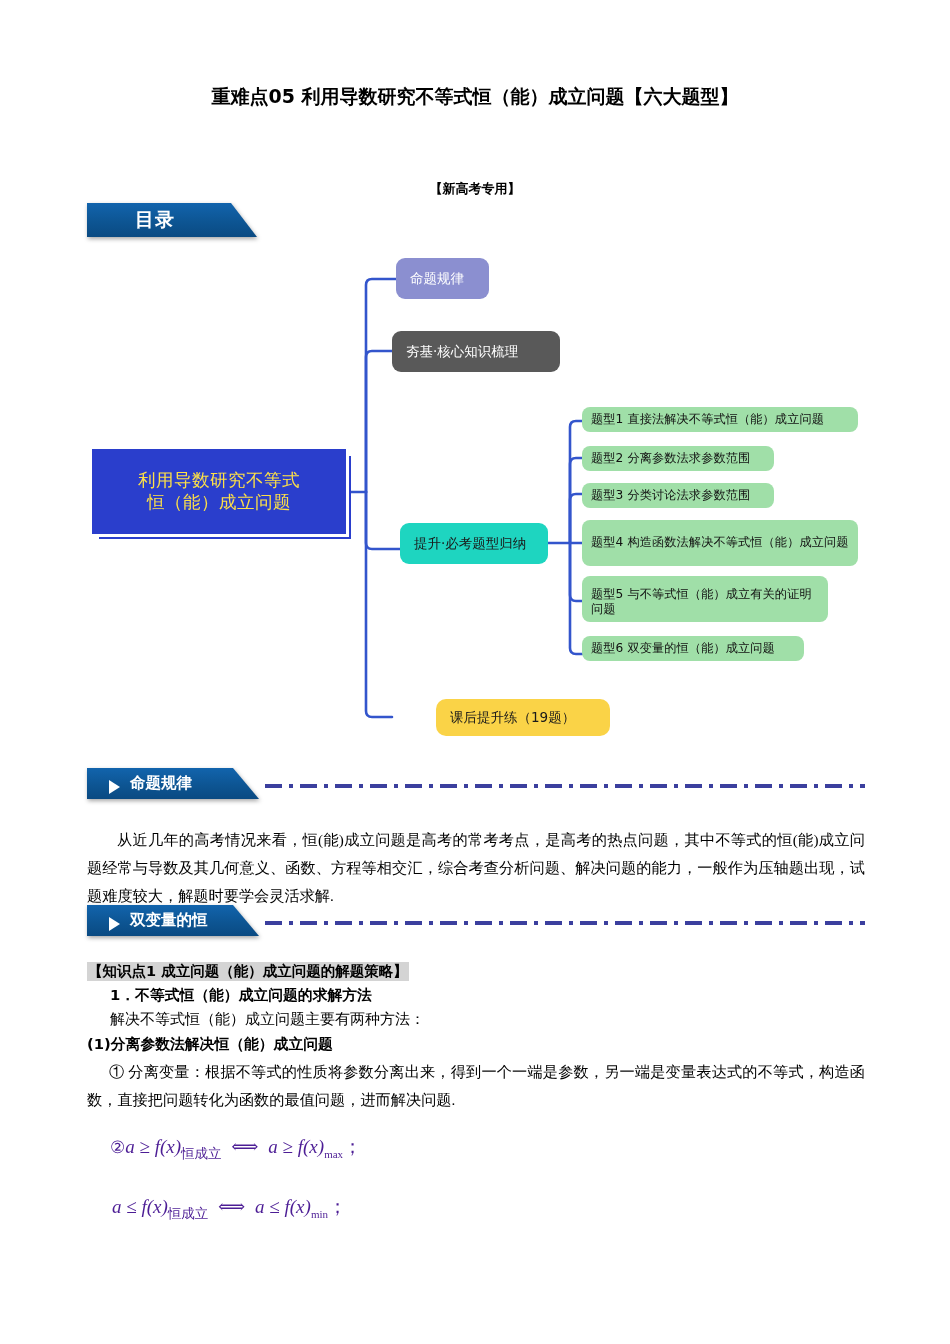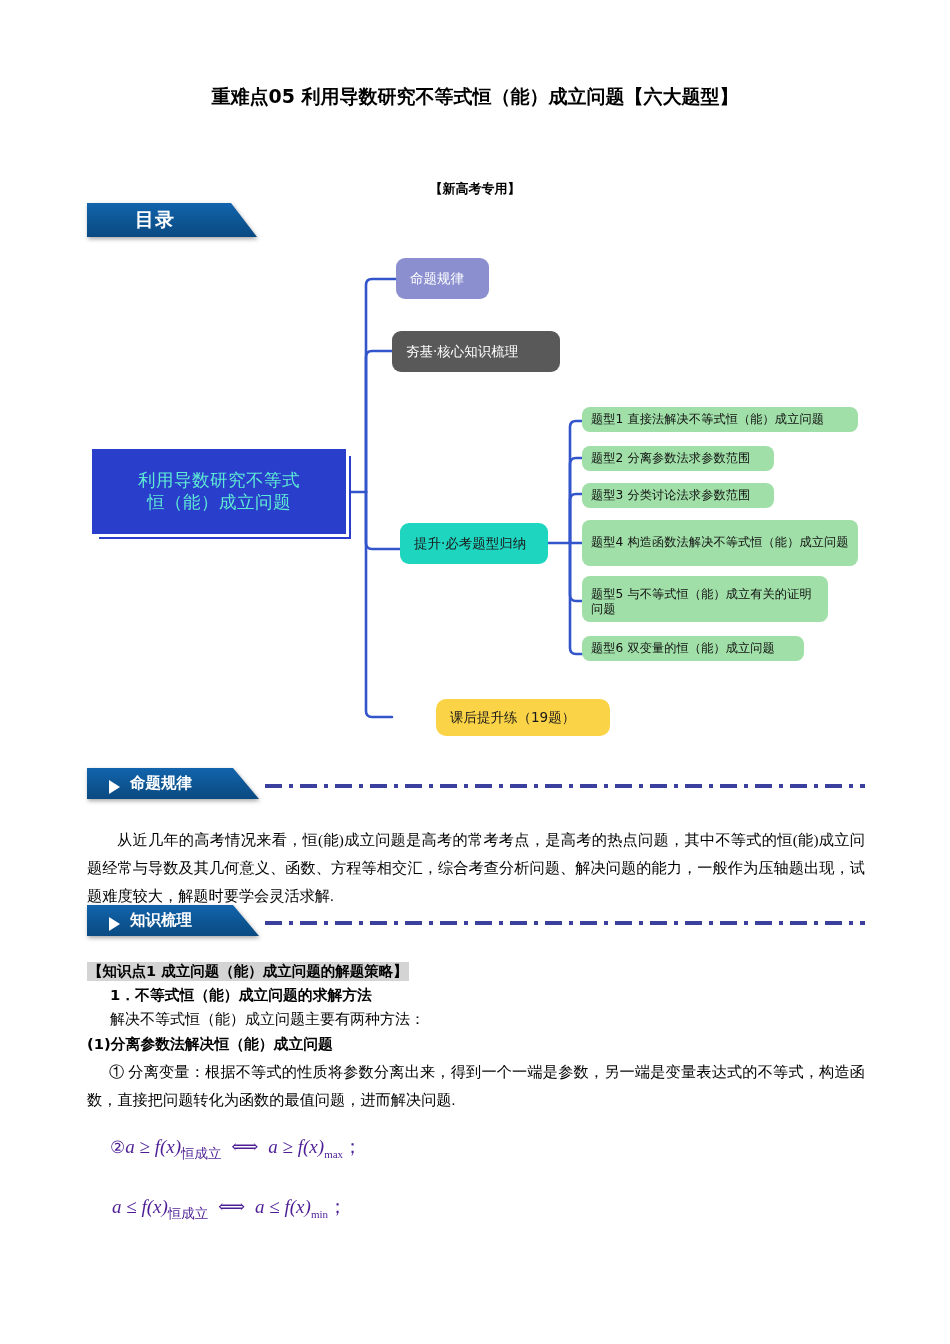--- a/index.html
+++ b/index.html
@@ -111,21 +111,21 @@
     align-items: center;
     font-family: "DejaVu Sans", "Liberation Sans", sans-serif;
     line-height: 1.25;
   }
   .node-center {
     left: 92px; top: 449px;
     width: 254px; height: 85px;
     background: #2a3ecc;
     border: 2px solid #2a3ecc;
     box-shadow: 4px 4px 0 -1px #ffffff, 6px 6px 0 -1px #2a3ecc;
-    color: #5eead4;
+    color: #fde047;
     font-size: 17.5px;
     justify-content: center;
     text-align: center;
     letter-spacing: 0.5px;
   }
   .node-l1 {
     border-radius: 9px;
     padding: 0 14px;
     font-size: 13.5px;
     color: #ffffff;
@@ -300,21 +300,21 @@
   </div>
 </div>
 <div class="dashline" style="left:265px; top:784px; width:600px;"></div>
 
 <div class="para" style="left:87px; top:826px; width:778px; text-indent:30px;">从近几年的高考情况来看，恒(能)成立问题是高考的常考考点，是高考的热点问题，其中不等式的恒(能)成立问题经常与导数及其几何意义、函数、方程等相交汇，综合考查分析问题、解决问题的能力，一般作为压轴题出现，试题难度较大，解题时要学会灵活求解.</div>
 
 <div class="banner sec-banner" style="left:87px; top:905px;">
   <div class="shape"></div>
   <div class="btxt">
     <span class="tri"></span>
-    <span>知识梳理</span>
+    <span>双变量的恒</span>
   </div>
 </div>
 <div class="dashline" style="left:265px; top:921px; width:600px;"></div>
 
 <div class="kp-title" style="left:87px; top:962px;">【知识点1 成立问题（能）成立问题的解题策略】</div>
 
 <div class="line b" style="left:110px; top:986px;">1．不等式恒（能）成立问题的求解方法</div>
 <div class="line" style="left:110px; top:1010px;">解决不等式恒（能）成立问题主要有两种方法：</div>
 <div class="line b" style="left:87px; top:1035px;">(1)分离参数法解决恒（能）成立问题</div>
 

